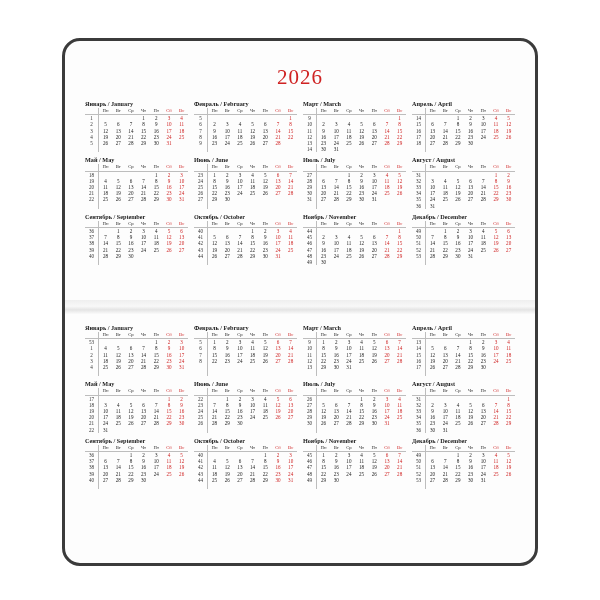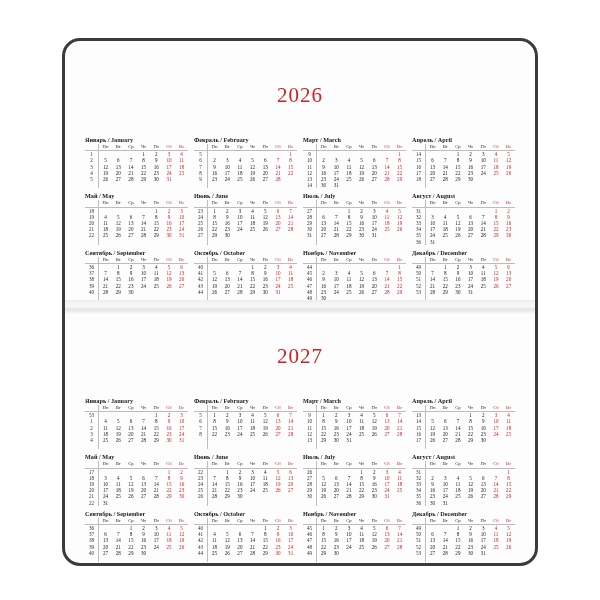--- a/index.html
+++ b/index.html
@@ -44,21 +44,21 @@
   }
   .year-2026 { top: 0; height: 259px; }
   .year-2027 { top: 273px; height: 252px; }
 
   .year-title {
     text-align: center;
     color: #cf2222;
     font-size: 21px;
     font-family: "Liberation Serif", serif;
     letter-spacing: 1px;
-    margin: 18px;
+    margin: 0;
     padding: 0;
   }
   .year-2026 .year-title { padding-top: 24px; }
   .year-2027 .year-title { padding-top: 12px; }
 
   .grid {
     display: grid;
     grid-template-columns: repeat(4, 1fr);
     column-gap: 6px;
     row-gap: 4px;
@@ -1063,21 +1063,20 @@
                 </tr>
               </tbody>
             </table>
           </div>
         </div>
     </div>
 
     <div class="fold"></div>
 
     <div class="year-block year-2027">
-      <div class="year-title">2027</div>
       <div class="grid">
           <div class="month">
             <div class="month-name">Январь / January</div>
             <table class="cal">
               <thead>
                 <tr>
                   <th class="wk"></th>
                   <th>Пн</th>
                   <th>Вт</th>
                   <th>Ср</th>

